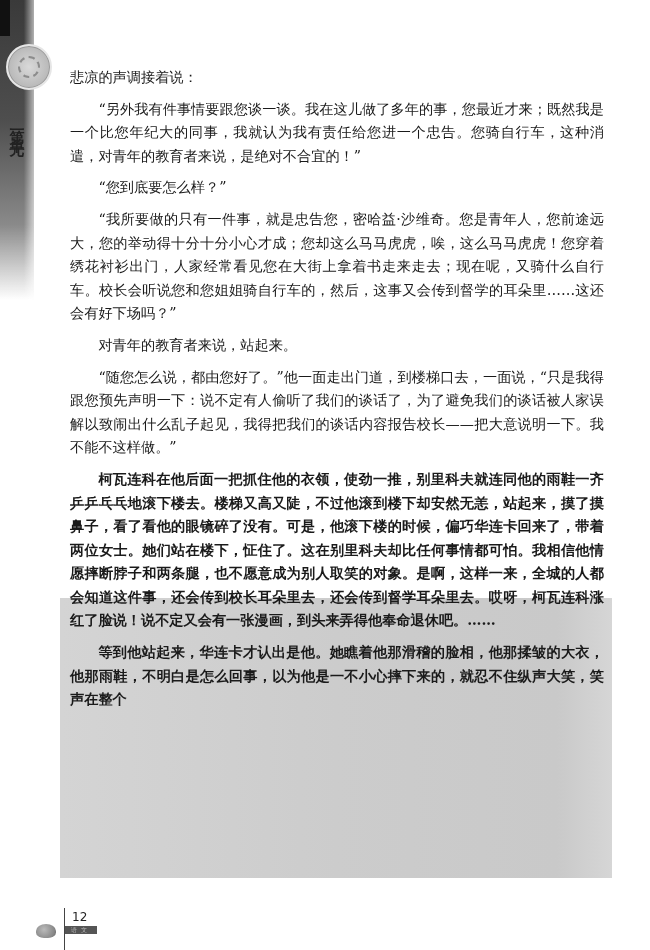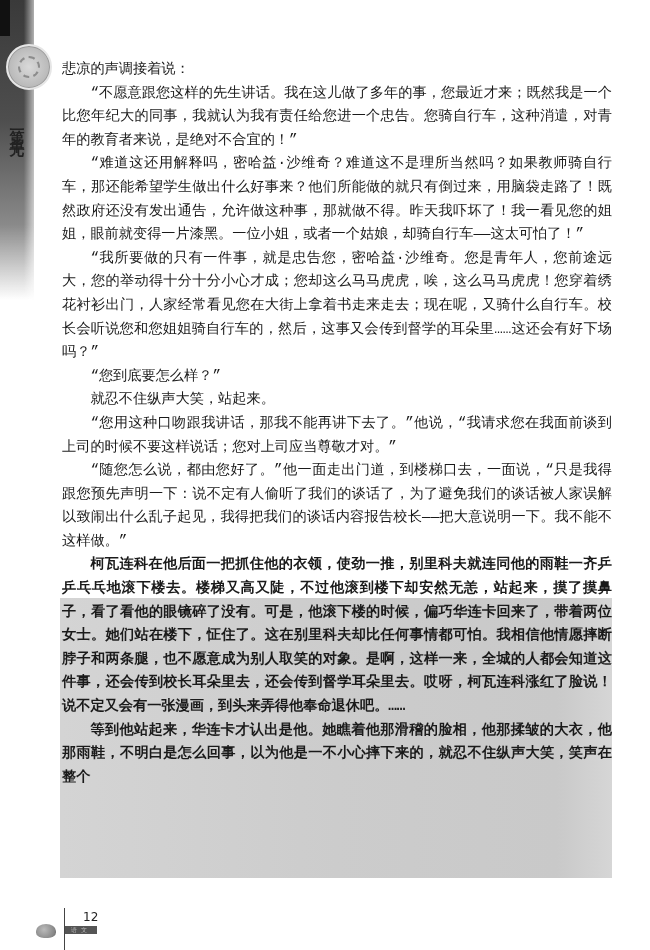--- a/index.html
+++ b/index.html
@@ -75,23 +75,22 @@
     .page-text {
       position: absolute;
       left: 62px;
       top: 58px;
       width: 550px;
       font-size: 14.2px;
       line-height: 23.6px;
       text-align: justify;
     }
     .page-text p {
-      margin: 0;
+      margin: 8px;
       text-indent: 2em;
-      font-family: Liberation Mono, monospace;
     }
     .page-text p.noindent {
       text-indent: 0;
     }
     .page-text p.dark {
       font-weight: bold;
     }
     .footer {
       position: absolute;
       left: 28px;
@@ -115,21 +114,20 @@
       height: 42px;
       background: #444;
     }
     .page-number {
       position: absolute;
       left: 44px;
       top: 2px;
       font-family: "DejaVu Sans", "Liberation Sans", sans-serif;
       font-size: 12px;
       color: #222;
-      margin-left: 11px;
     }
     .subject-tag {
       position: absolute;
       left: 37px;
       top: 18px;
       width: 32px;
       height: 8px;
       background: #555;
       color: #bbb;
       font-family: "DejaVu Sans", "Liberation Sans", sans-serif;
@@ -144,26 +142,24 @@
 
 <div class="brush-strip"></div>
 <div class="brush-top"></div>
 <div class="emblem"></div>
 <div class="unit-label">第一单元</div>
 
 <div class="shade"></div>
 
 <div class="page-text">
   <p class="noindent">悲凉的声调接着说：</p>
-  <p>“不愿意跟您这样的先生讲话。我在这儿做了多年的事，您最近才来；既然我是一个比您年纪大的同事，我就认为我有责任给您进一个忠告。您骑自行车，这种消遣，对青年的教育者来说，是绝对不合宜的！”</p>
-  <p>“难道这还用解释吗，密哈益·沙维奇？难道这不是理所当然吗？如果教师骑自行车，那还能希望学生做出什么好事来？他们所能做的就只有倒过来，用脑袋走路了！既然政府还没有发出通告，允许做这种事，那就做不得。昨天我吓坏了！我一看见您的姐姐，眼前就变得一片漆黑。一位小姐，或者一个姑娘，却骑自行车——这太可怕了！”</p>
+  <p>“另外我有件事情要跟您谈一谈。我在这儿做了多年的事，您最近才来；既然我是一个比您年纪大的同事，我就认为我有责任给您进一个忠告。您骑自行车，这种消遣，对青年的教育者来说，是绝对不合宜的！”</p>
+  <p>“您到底要怎么样？”</p>
   <p>“我所要做的只有一件事，就是忠告您，密哈益·沙维奇。您是青年人，您前途远大，您的举动得十分十分小心才成；您却这么马马虎虎，唉，这么马马虎虎！您穿着绣花衬衫出门，人家经常看见您在大街上拿着书走来走去；现在呢，又骑什么自行车。校长会听说您和您姐姐骑自行车的，然后，这事又会传到督学的耳朵里……这还会有好下场吗？”</p>
-  <p>“您到底要怎么样？”</p>
-  <p>就忍不住纵声大笑，站起来。</p>
-  <p>“您用这种口吻跟我讲话，那我不能再讲下去了。”他说，“我请求您在我面前谈到上司的时候不要这样说话；您对上司应当尊敬才对。”</p>
+  <p>对青年的教育者来说，站起来。</p>
   <p>“随您怎么说，都由您好了。”他一面走出门道，到楼梯口去，一面说，“只是我得跟您预先声明一下：说不定有人偷听了我们的谈话了，为了避免我们的谈话被人家误解以致闹出什么乱子起见，我得把我们的谈话内容报告校长——把大意说明一下。我不能不这样做。”</p>
   <p class="dark">柯瓦连科在他后面一把抓住他的衣领，使劲一推，别里科夫就连同他的雨鞋一齐乒乒乓乓地滚下楼去。楼梯又高又陡，不过他滚到楼下却安然无恙，站起来，摸了摸鼻子，看了看他的眼镜碎了没有。可是，他滚下楼的时候，偏巧华连卡回来了，带着两位女士。她们站在楼下，怔住了。这在别里科夫却比任何事情都可怕。我相信他情愿摔断脖子和两条腿，也不愿意成为别人取笑的对象。是啊，这样一来，全城的人都会知道这件事，还会传到校长耳朵里去，还会传到督学耳朵里去。哎呀，柯瓦连科涨红了脸说！说不定又会有一张漫画，到头来弄得他奉命退休吧。……</p>
   <p class="dark">等到他站起来，华连卡才认出是他。她瞧着他那滑稽的脸相，他那揉皱的大衣，他那雨鞋，不明白是怎么回事，以为他是一不小心摔下来的，就忍不住纵声大笑，笑声在整个</p>
 </div>
 
 <div class="footer">
   <div class="footer-icon"></div>
   <div class="footer-rule"></div>
   <div class="page-number">12</div>
   <div class="subject-tag">语文</div>

